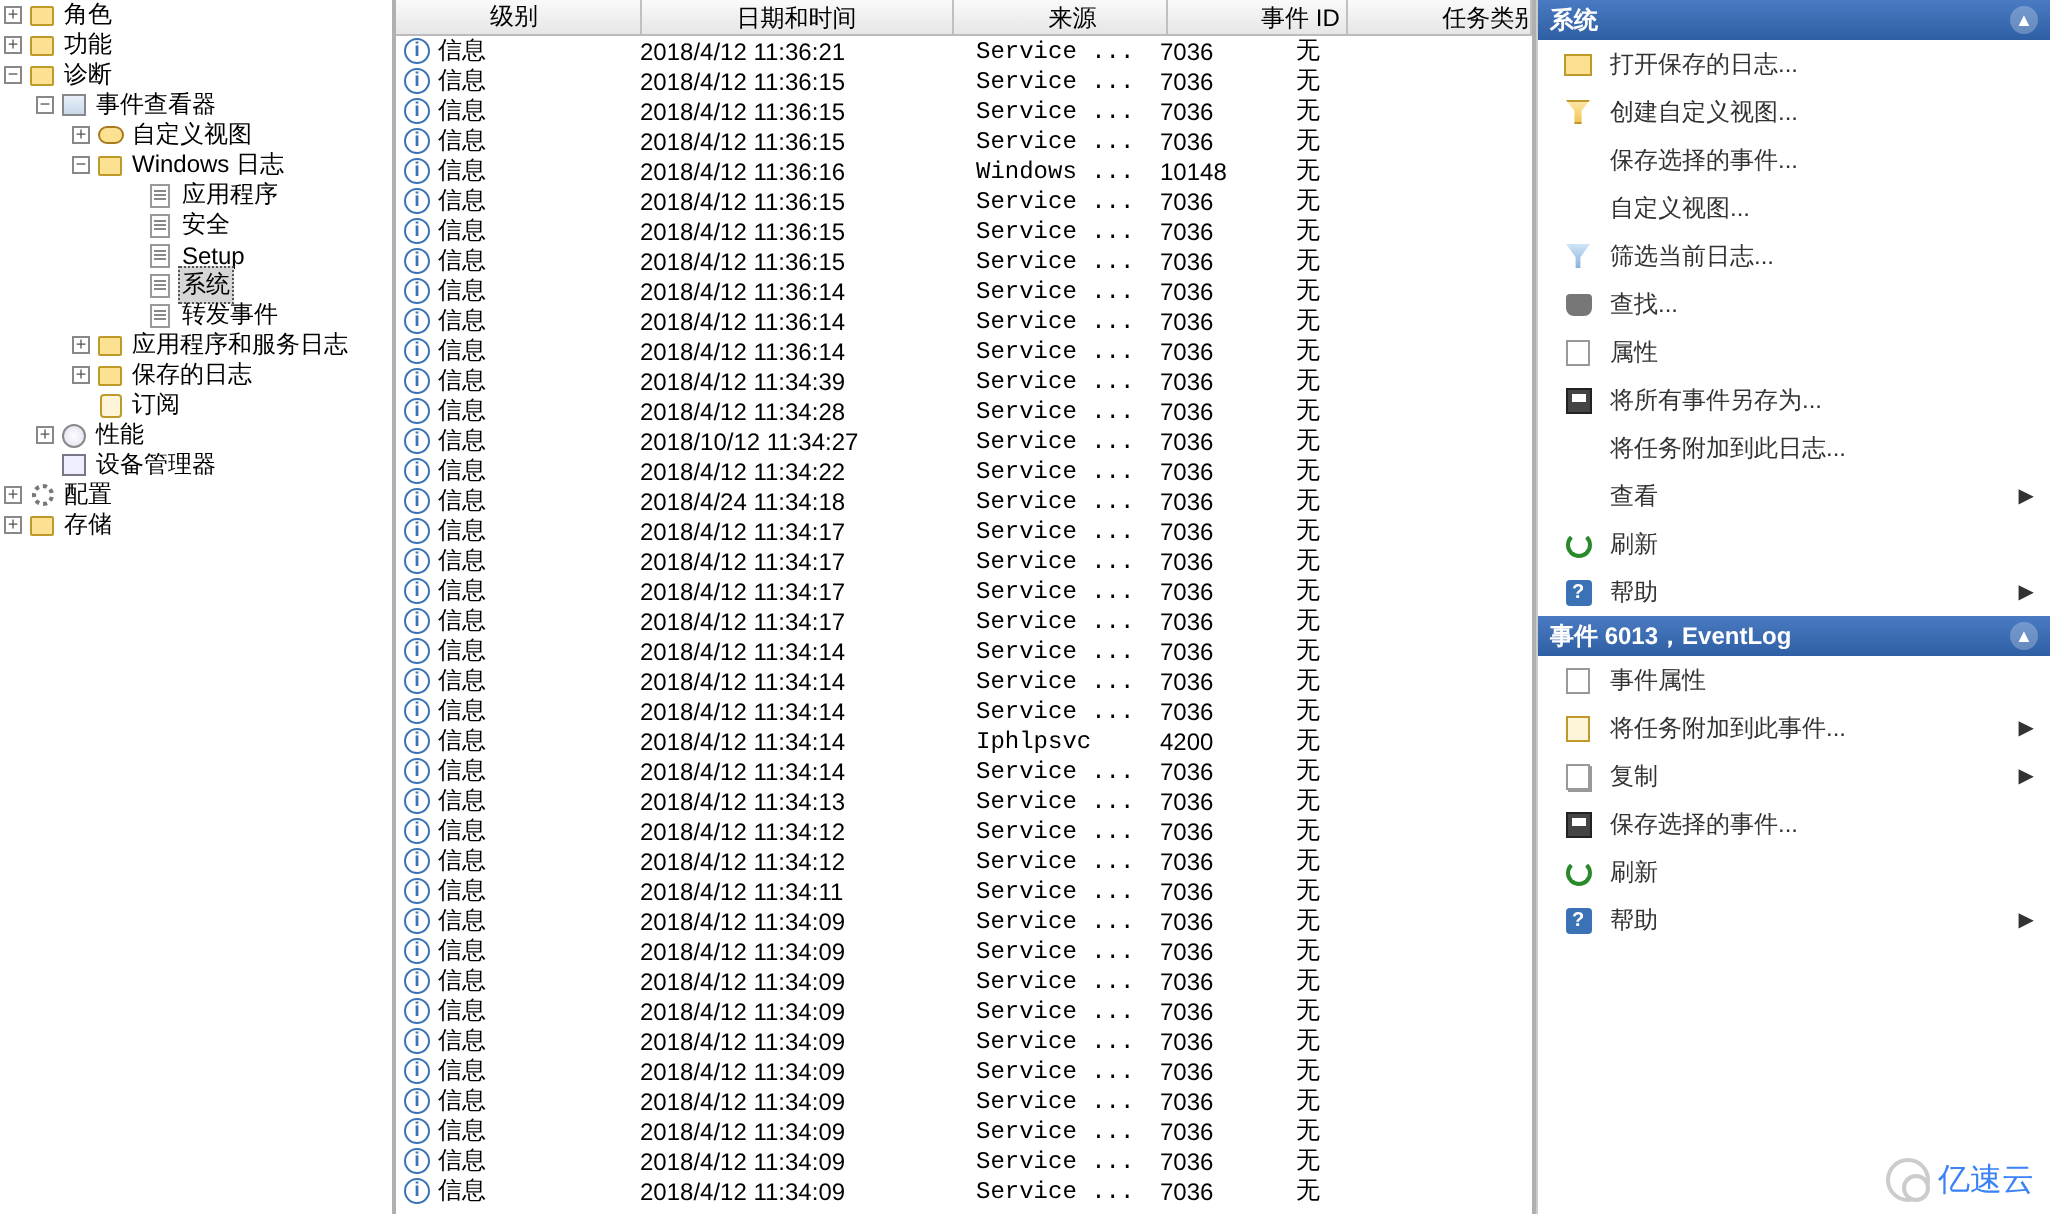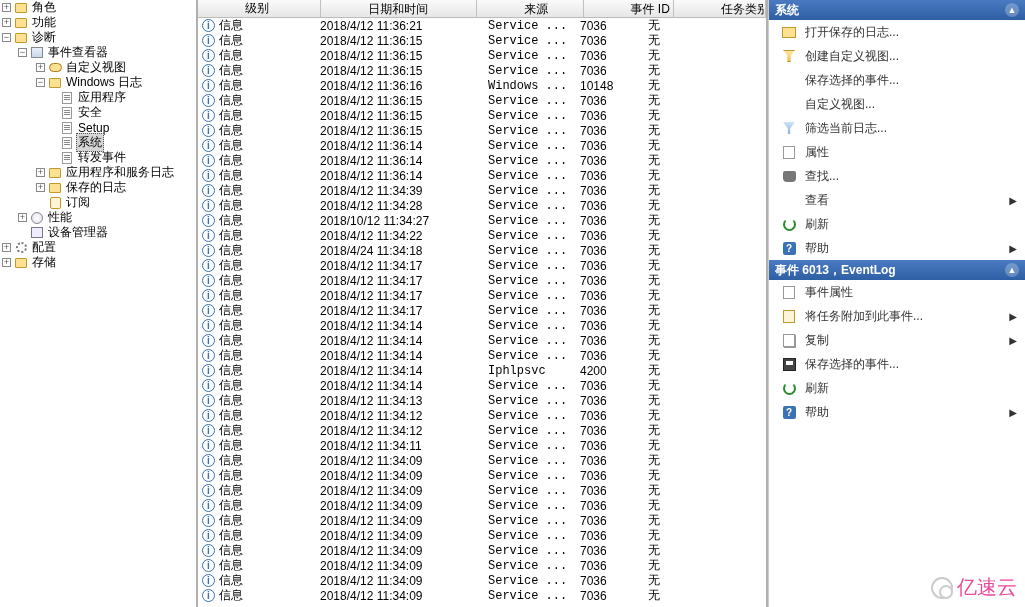--- a/index.html
+++ b/index.html
@@ -46,21 +46,21 @@
     margin-right: 2px;
     display: inline-flex;
     align-items: center;
     justify-content: center;
   }
   .tree-item .label { padding: 0 2px; }
   .tree-item.selected .label { background: #d6d6d6; border: 1px dotted #555; padding: 0 1px; }
   .indent-1 { padding-left: 2px; }
   .indent-2 { padding-left: 18px; }
   .indent-3 { padding-left: 36px; }
-  .indent-4 { padding-left: 48px; }
+  .indent-4 { padding-left: 48px; margin-left: 13px; }
   
   .folder-icon { background:#fbe191; border:1px solid #bf9a2b; width:12px; height:10px; border-radius:1px;}
   .doc-icon    { background:#fff; border:1px solid #999; width:10px; height:12px; position:relative;}
   .doc-icon::after{content:"";position:absolute;left:1px;top:2px;width:6px;height:1px;background:#888;box-shadow:0 2px 0 #888,0 4px 0 #888;}
   .eye-icon    { width:13px;height:9px;border:1px solid #aa7a21;border-radius:6px;background:#fbe191;}
   .viewer-icon { width:12px;height:11px;border:1px solid #888;background:linear-gradient(#e8f0fa,#c8d8ea);}
   .scroll-icon { width:11px;height:12px;border:1px solid #bf9a2b;background:#fef5d8;border-radius:2px 2px 2px 2px;}
   .gear-icon   { width:11px;height:11px;border:2px dotted #777;border-radius:50%;}
   .perf-icon   { width:12px;height:12px;border:1px solid #888;border-radius:50%;background:radial-gradient(#fff,#dde);}
   .device-icon { width:12px;height:11px;border:1px solid #778;background:#eef;}
@@ -164,21 +164,21 @@
   .find-icon{width:13px;height:11px;background:#777;border-radius:2px 2px 4px 4px;}
   .save-icon{width:13px;height:13px;background:#444;border:1px solid #222;position:relative;}
   .save-icon::after{content:"";position:absolute;left:2px;top:2px;right:2px;height:4px;background:#fff;}
   .refresh-icon{width:13px;height:13px;border:2px solid #2a8a2a;border-radius:50%;border-top-color:transparent;}
   .help-icon{width:13px;height:13px;background:#3a72b5;color:#fff;display:inline-flex;align-items:center;justify-content:center;font-weight:bold;font-size:10px;border-radius:2px;}
   .event-prop-icon{width:12px;height:13px;border:1px solid #999;background:#fff;}
   .attach-icon{width:12px;height:13px;border:1px solid #bf9a2b;background:#fef5d8;}
   .copy-icon{width:12px;height:13px;border:1px solid #999;background:#fff;box-shadow:1px 1px 0 #999,1px 1px 0 1px #fff;}
   
   .watermark{
-    position:fixed;right:8px;bottom:6px;color:#ec4899;font-size:20px;
+    position:fixed;right:8px;bottom:6px;color:#3b82f6;font-size:16px;
     display:flex;align-items:center;gap:4px;pointer-events:none;
   }
   .watermark .w-icon{width:22px;height:22px;border:2px solid #ccc;border-radius:50%;position:relative;}
   .watermark .w-icon::after{content:"";position:absolute;right:-2px;bottom:-2px;width:10px;height:10px;border:2px solid #ccc;border-radius:50%;background:#fff;}
 </style>
 </head>
 <body>
 
 <div class="tree-panel" id="tree-panel">
     <div class="tree-item indent-1">
@@ -738,29 +738,39 @@
         <span>自定义视图...</span>
       </div>
       <div class="ap-item">
         <span class="ap-icon">
           <span class="funnel-icon"></span>
         </span>
         <span>筛选当前日志...</span>
       </div>
       <div class="ap-item">
         <span class="ap-icon">
+          <span class="find-icon"></span>
+        </span>
+        <span>查找...</span>
+      </div>
+      <div class="ap-item">
+        <span class="ap-icon">
           <span class="prop-icon"></span>
         </span>
         <span>属性</span>
       </div>
       <div class="ap-item">
         <span class="ap-icon">
-          <span class="find-icon"></span>
-        </span>
-        <span>查找...</span>
+          <span class="save-icon"></span>
+        </span>
+        <span>将所有事件另存为...</span>
+      </div>
+      <div class="ap-item">
+        <span class="ap-icon"></span>
+        <span>将任务附加到此日志...</span>
       </div>
       <div class="ap-item">
         <span class="ap-icon"></span>
         <span>查看</span>
         <span class="ap-arrow">▶</span>
       </div>
       <div class="ap-item">
         <span class="ap-icon">
           <span class="refresh-icon"></span>
         </span>

